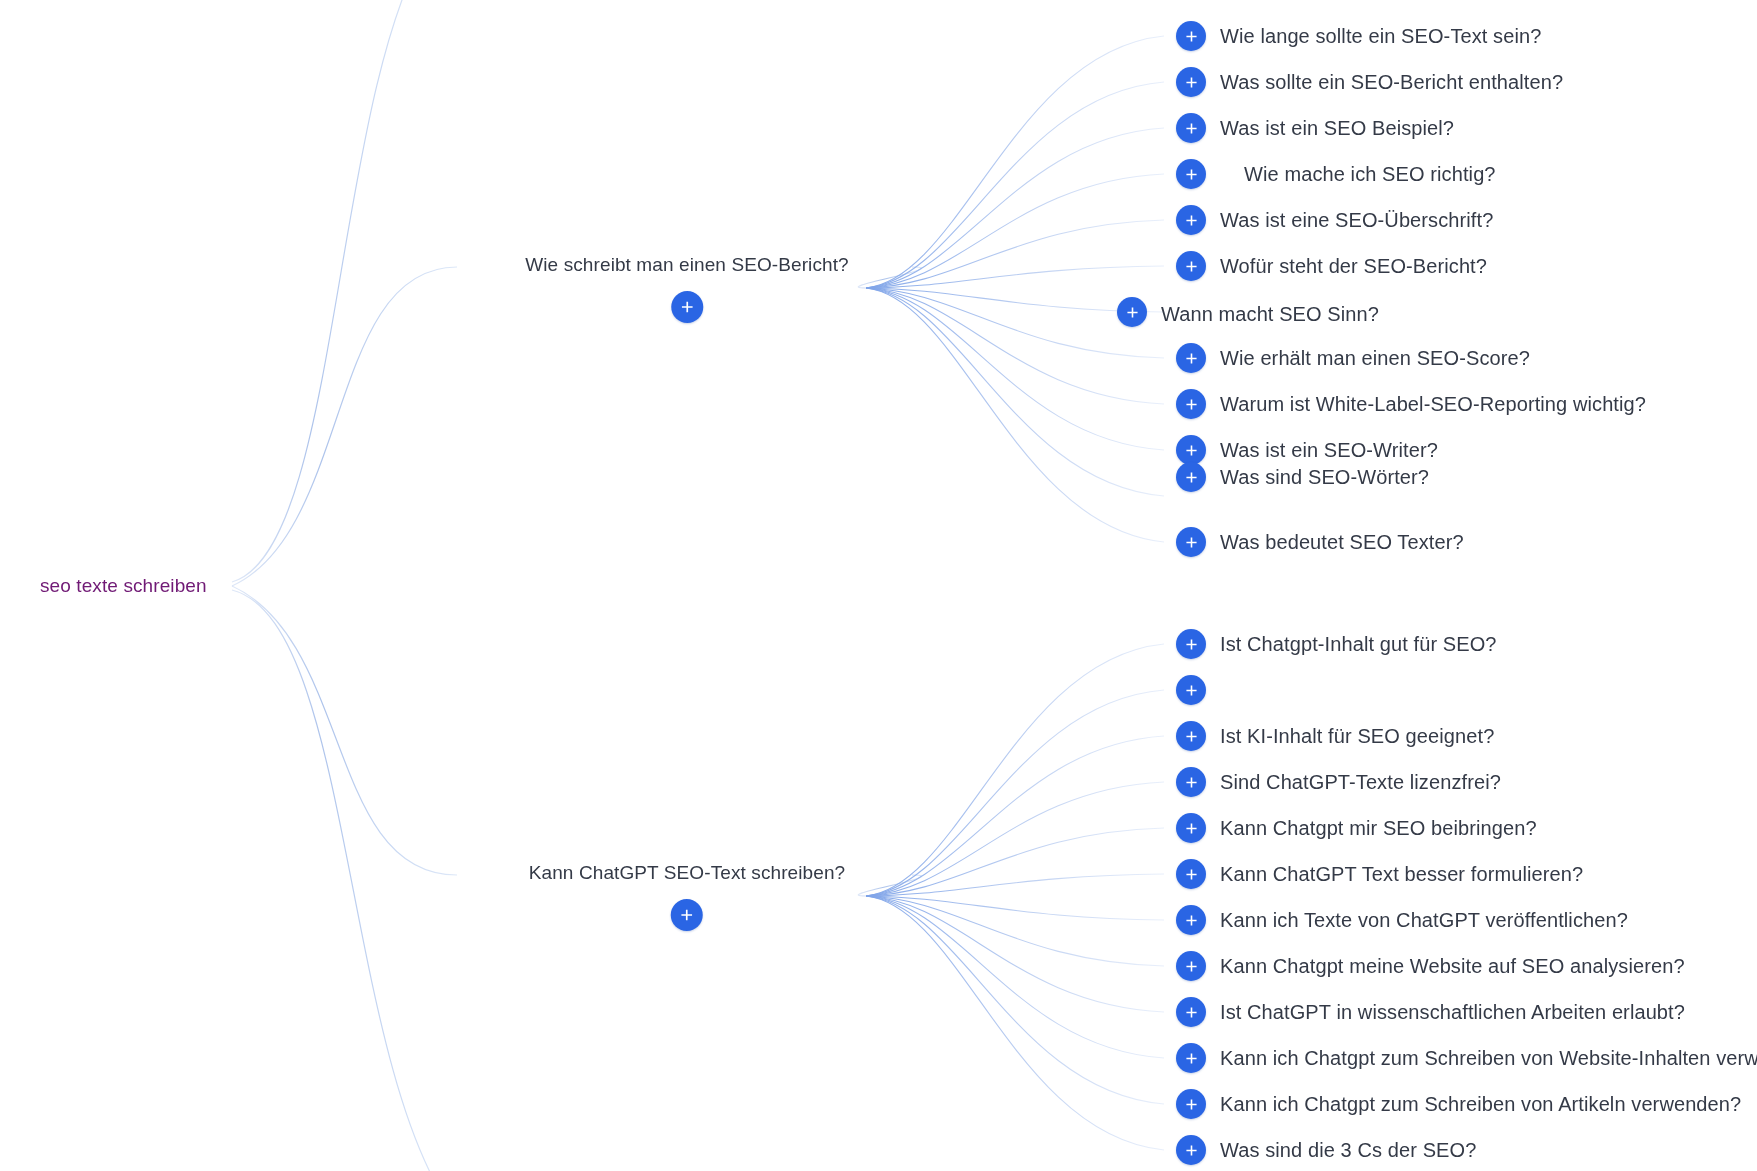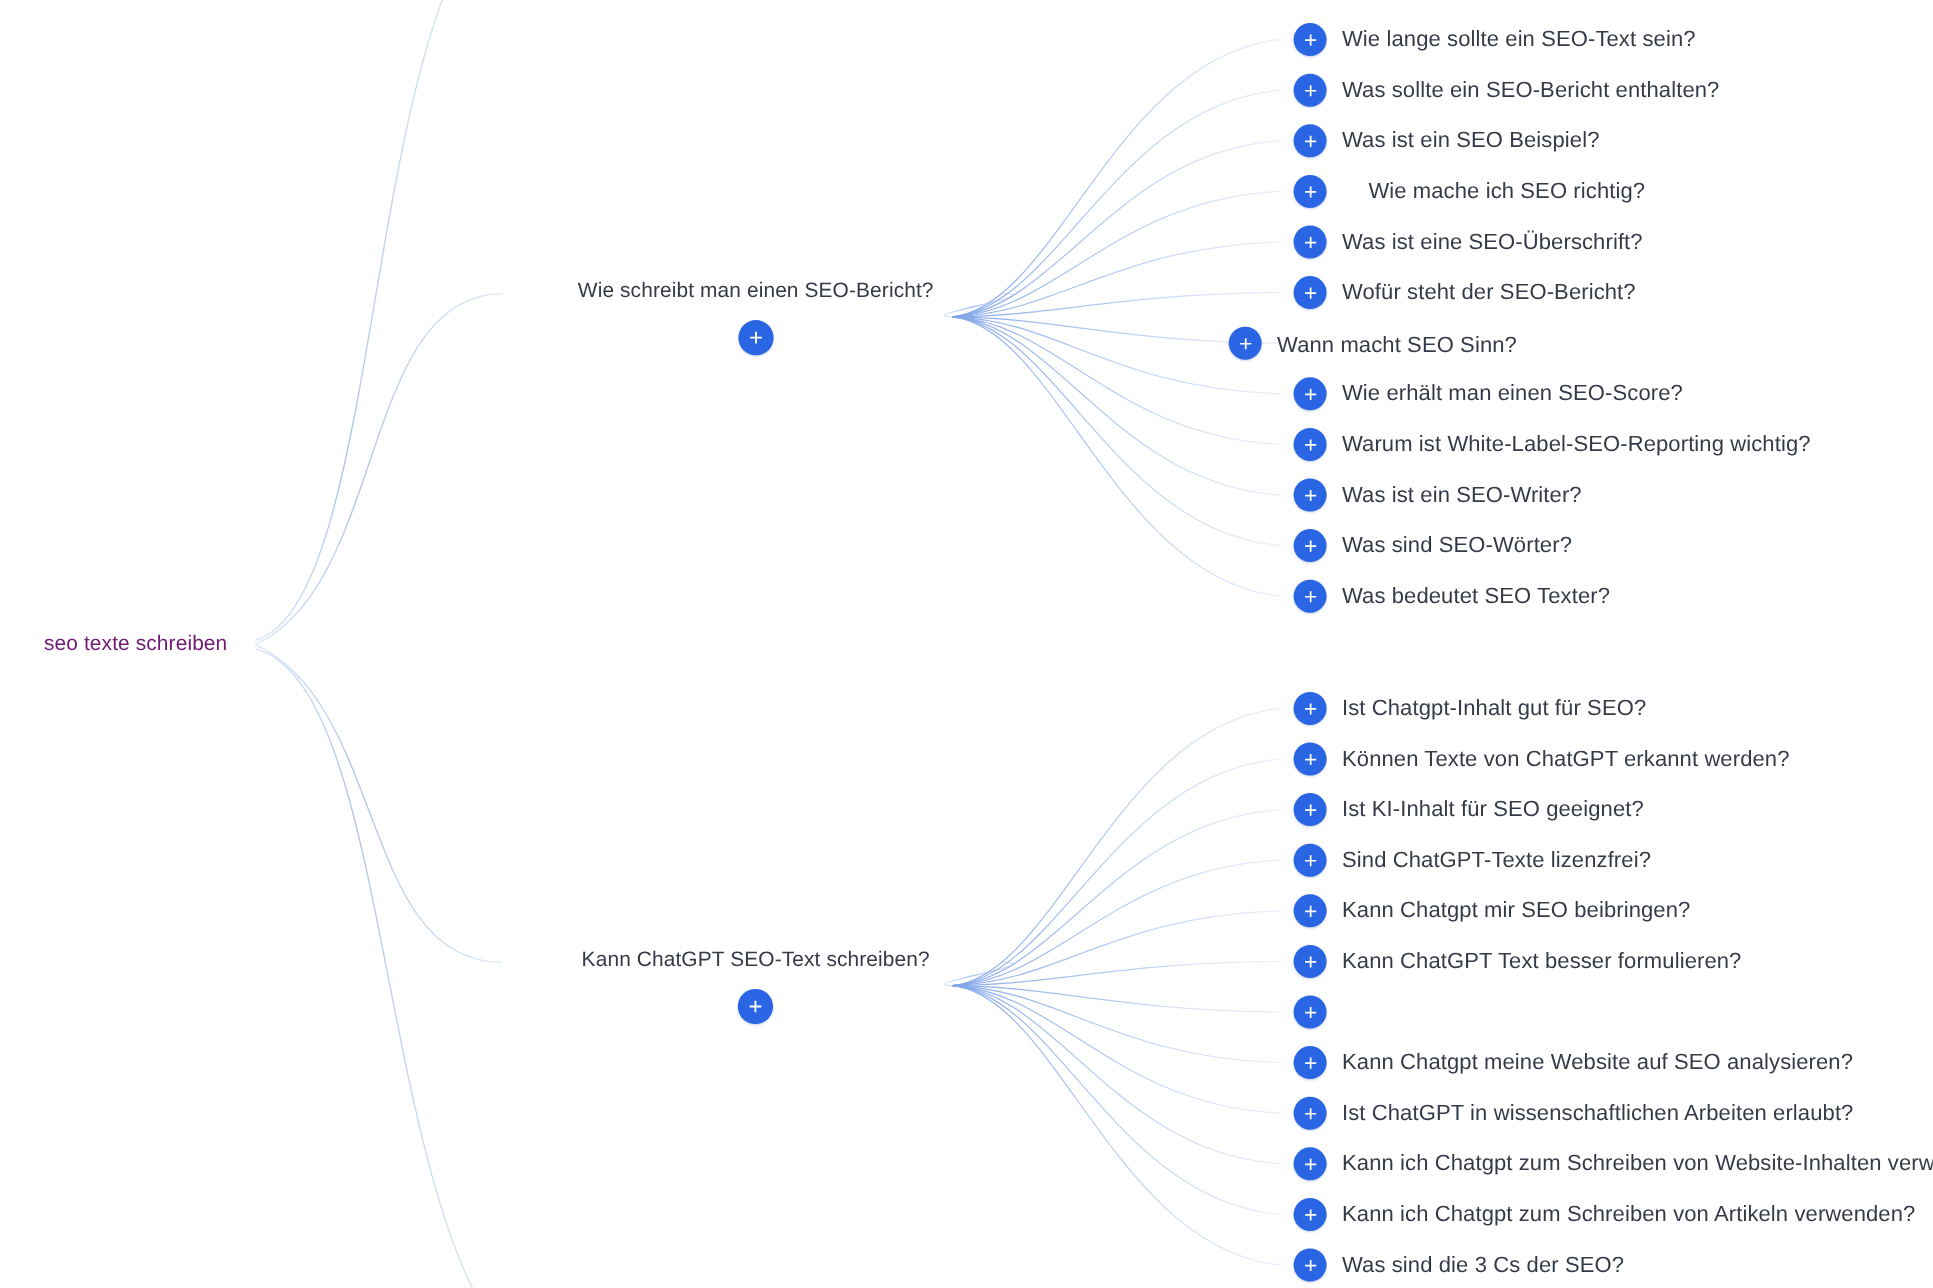--- a/index.html
+++ b/index.html
@@ -218,21 +218,21 @@
         <span class="node-label">Warum ist White-Label-SEO-Reporting wichtig?</span>
       </div>
       <div class="node leaf-node" style="left: 1176px; top: 435px;">
         <span class="plus-btn" style="background: rgb(42, 101, 228);">
           <svg width="19" height="19" viewBox="0 0 24 24">
             <path d="M11 5.6h2v5.4h5.4v2H13v5.4h-2V13H5.6v-2H11z" fill="#ffffff"></path>
           </svg>
         </span>
         <span class="node-label">Was ist ein SEO-Writer?</span>
       </div>
-      <div class="node leaf-node" style="left: 1176px; top: 481px;">
+      <div class="node leaf-node" style="left: 1176px; top: 462px;">
         <span class="plus-btn" style="background: rgb(42, 101, 228);">
           <svg width="19" height="19" viewBox="0 0 24 24">
             <path d="M11 5.6h2v5.4h5.4v2H13v5.4h-2V13H5.6v-2H11z" fill="#ffffff"></path>
           </svg>
         </span>
         <span class="node-label">Was sind SEO-Wörter?</span>
       </div>
       <div class="node leaf-node" style="left: 1176px; top: 527px;">
         <span class="plus-btn" style="background: rgb(42, 101, 228);">
           <svg width="19" height="19" viewBox="0 0 24 24">
@@ -256,21 +256,20 @@
           </svg>
         </span>
         <span class="node-label">Ist Chatgpt-Inhalt gut für SEO?</span>
       </div>
       <div class="node leaf-node" style="left: 1176px; top: 675px;">
         <span class="plus-btn" style="background: rgb(42, 101, 228);">
           <svg width="19" height="19" viewBox="0 0 24 24">
             <path d="M11 5.6h2v5.4h5.4v2H13v5.4h-2V13H5.6v-2H11z" fill="#ffffff"></path>
           </svg>
         </span>
-        <span class="node-label">Können Texte von ChatGPT erkannt werden?</span>
       </div>
       <div class="node leaf-node" style="left: 1176px; top: 721px;">
         <span class="plus-btn" style="background: rgb(42, 101, 228);">
           <svg width="19" height="19" viewBox="0 0 24 24">
             <path d="M11 5.6h2v5.4h5.4v2H13v5.4h-2V13H5.6v-2H11z" fill="#ffffff"></path>
           </svg>
         </span>
         <span class="node-label">Ist KI-Inhalt für SEO geeignet?</span>
       </div>
       <div class="node leaf-node" style="left: 1176px; top: 767px;">
@@ -296,20 +295,21 @@
           </svg>
         </span>
         <span class="node-label">Kann ChatGPT Text besser formulieren?</span>
       </div>
       <div class="node leaf-node" style="left: 1176px; top: 905px;">
         <span class="plus-btn" style="background: rgb(42, 101, 228);">
           <svg width="19" height="19" viewBox="0 0 24 24">
             <path d="M11 5.6h2v5.4h5.4v2H13v5.4h-2V13H5.6v-2H11z" fill="#ffffff"></path>
           </svg>
         </span>
+        <span class="node-label">Kann ich Texte von ChatGPT veröffentlichen?</span>
       </div>
       <div class="node leaf-node" style="left: 1176px; top: 951px;">
         <span class="plus-btn" style="background: rgb(42, 101, 228);">
           <svg width="19" height="19" viewBox="0 0 24 24">
             <path d="M11 5.6h2v5.4h5.4v2H13v5.4h-2V13H5.6v-2H11z" fill="#ffffff"></path>
           </svg>
         </span>
         <span class="node-label">Kann Chatgpt meine Website auf SEO analysieren?</span>
       </div>
       <div class="node leaf-node" style="left: 1176px; top: 997px;">

